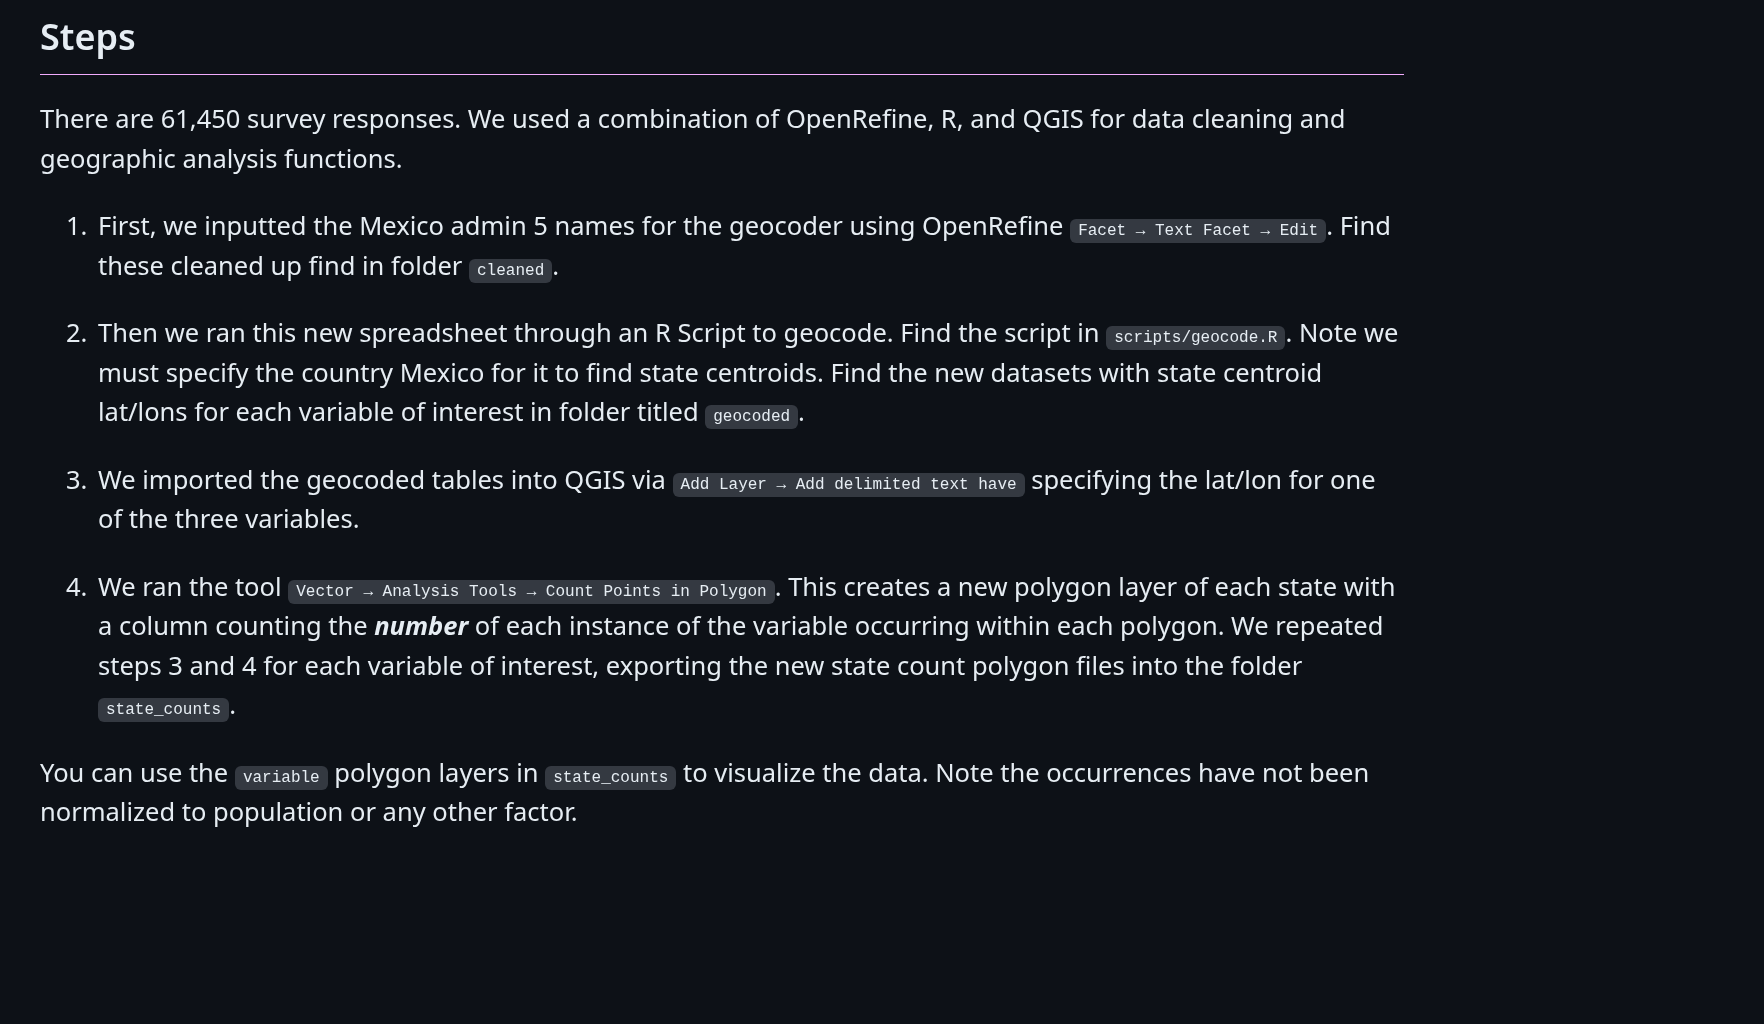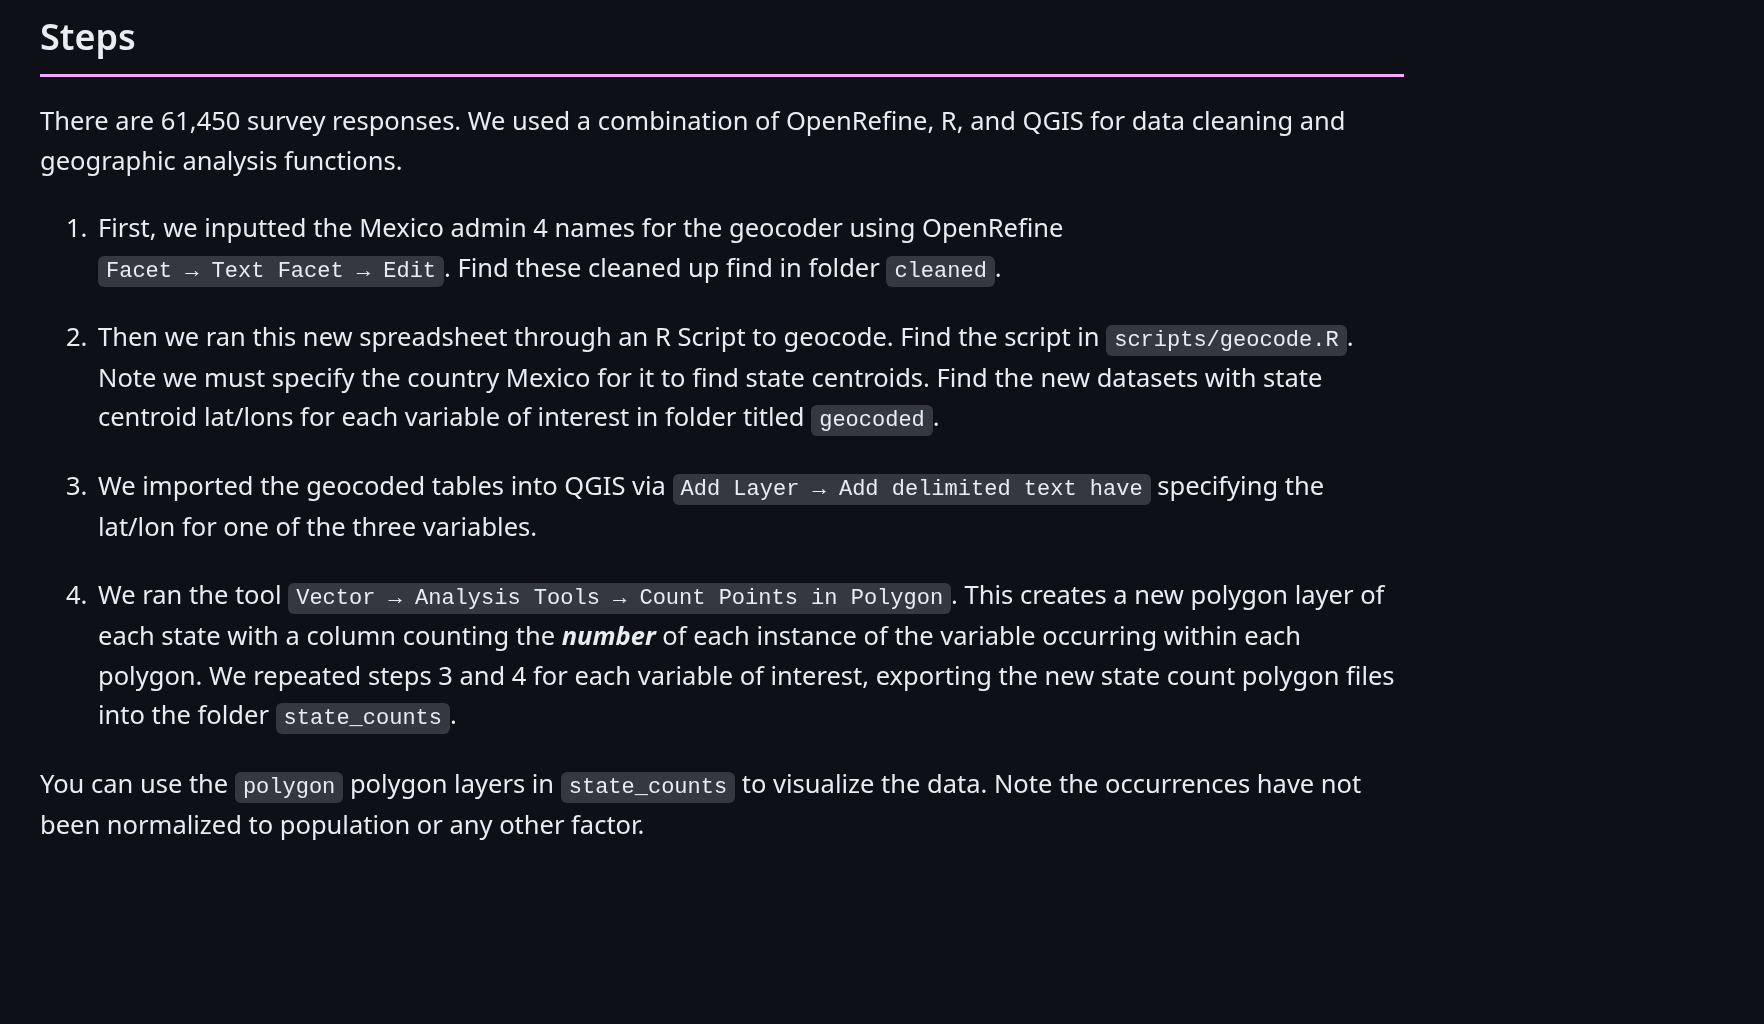--- a/index.html
+++ b/index.html
@@ -15,21 +15,21 @@
       line-height: 1.5;
       min-height: 1024px;
     }
     .container {
       max-width: 1364px;
     }
     h1 {
       font-size: 36px;
       font-weight: 600;
       padding-bottom: 10px;
-      border-bottom: 3px solid #f0abfc;
+      border-bottom: 1px solid #f0abfc;
       margin-bottom: 24px;
       margin-top: 10px;
     }
     p.intro, p.outro {
       font-size: 25.5px;
       line-height: 1.55;
       margin-bottom: 28px;
       margin-top: 12px;
     }
     ol {
@@ -43,47 +43,47 @@
       line-height: 1.55;
       margin-bottom: 28px;
       padding-left: 4px;
     }
     code {
       font-family: ui-monospace, SFMono-Regular, "SF Mono", Menlo, Consolas, "Liberation Mono", monospace;
       background-color: #343941;
       color: #e6edf3;
       padding: 3px 8px;
       border-radius: 6px;
-      font-size: 22px;
+      font-size: 16px;
       white-space: nowrap;
     }
     em {
       font-style: italic;
       font-weight: bold;
     }
   </style>
 </head>
 <body>
 
 <div class="container">
   <h1>Steps</h1>
 
   <p class="intro">There are 61,450 survey responses. We used a combination of OpenRefine, R, and QGIS for data cleaning and geographic analysis functions.</p>
 
   <ol>
     <li>
-      <span>First, we inputted the Mexico admin 4 names for the geocoder using OpenRefine </span><code>Facet → Text Facet → Edit</code><span>. Find these cleaned up find in folder </span><code>cleaned</code><span>.</span>
+      <span>First, we inputted the Mexico admin 5 names for the geocoder using OpenRefine </span><code>Facet → Text Facet → Edit</code><span>. Find these cleaned up find in folder </span><code>cleaned</code><span>.</span>
     </li>
     <li>
       <span>Then we ran this new spreadsheet through an R Script to geocode. Find the script in </span><code>scripts/geocode.R</code><span>. Note we must specify the country Mexico for it to find state centroids. Find the new datasets with state centroid lat/lons for each variable of interest in folder titled </span><code>geocoded</code><span>.</span>
     </li>
     <li>
       <span>We imported the geocoded tables into QGIS via </span><code>Add Layer → Add delimited text have</code><span> specifying the lat/lon for one of the three variables.</span>
     </li>
     <li>
       <span>We ran the tool </span><code>Vector → Analysis Tools → Count Points in Polygon</code><span>. This creates a new polygon layer of each state with a column counting the </span><em>number</em><span> of each instance of the variable occurring within each polygon. We repeated steps 3 and 4 for each variable of interest, exporting the new state count polygon files into the folder </span><code>state_counts</code><span>.</span>
     </li>
   </ol>
 
   <p class="outro">
-    <span>You can use the </span><code>polygon</code><span> polygon layers in </span><code>state_counts</code><span> to visualize the data. Note the occurrences have not been normalized to population or any other factor.</span>
+    <span>You can use the </span><code>variable</code><span> polygon layers in </span><code>state_counts</code><span> to visualize the data. Note the occurrences have not been normalized to population or any other factor.</span>
   </p>
 </div>
 
 </body></html>

